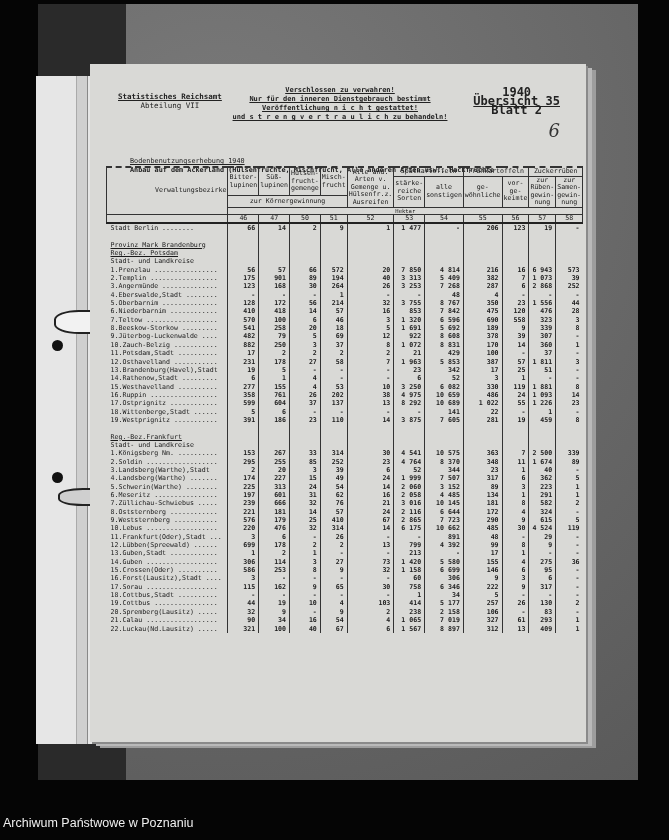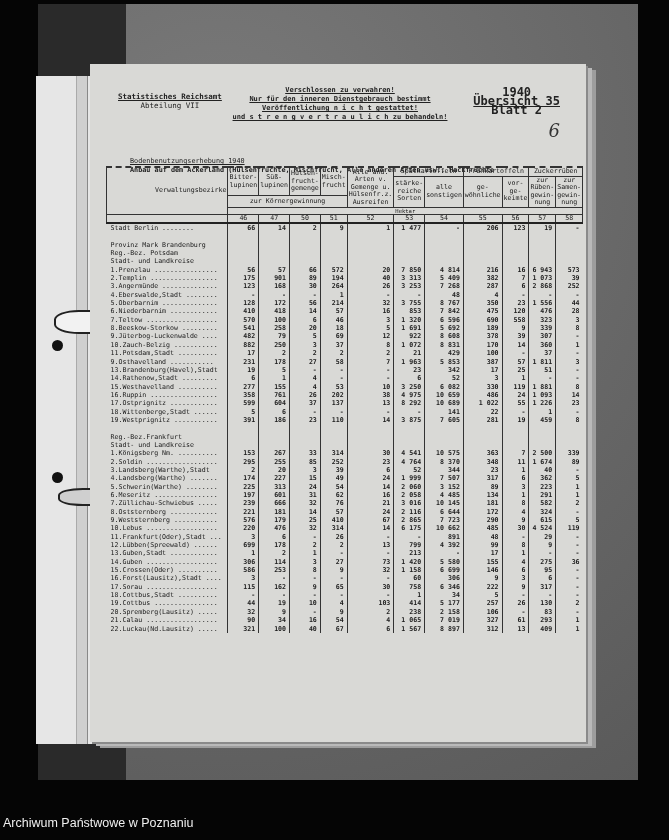--- a/index.html
+++ b/index.html
@@ -22,21 +22,21 @@
   .hdr-center{position:absolute;left:120px;top:22px;width:260px;text-align:center;font-size:7px;line-height:9px;color:#222;font-weight:bold;}
   .hdr-center div{text-decoration:underline;}
   .subtitle{position:absolute;left:40px;top:93px;width:430px;font-size:6.8px;line-height:9px;color:#222;font-weight:bold;}
   .subtitle .u{text-decoration:underline;font-weight:normal;}
   table.t{position:absolute;left:16px;top:102px;width:468px;border-collapse:collapse;font-size:6.6px;color:#1a1a1a;}
   table.t th{font-weight:normal;border:1px solid #333;padding:0 1px;text-align:center;line-height:7.5px;vertical-align:middle;}
   table.t td{padding:0 3px;text-align:right;line-height:8.35px;height:8.35px;border-left:1px solid #333;white-space:nowrap;font-weight:bold;}
   table.t td.lbl{text-align:left;border-left:none;font-weight:normal;padding-left:4px;}
   table.t tr.topdash th{border-top:2px dashed #333;}
   table.t tr.num th{border-bottom:2px solid #222;}
-  .sec{text-align:right;}
+  .sec{text-align:right;text-decoration:underline;}
   .secsub{text-align:left;}
   .caption{position:absolute;left:3px;top:816px;color:#f0f0f0;font-family:"Liberation Sans",sans-serif;font-size:12.5px;}
 </style>
 </head>
 <body>
 
 <div class="board"></div>
 <div class="board-dark"></div>
 <div class="binder"></div>
 <div class="binder-strip"></div>
@@ -331,21 +331,21 @@
           <td>2</td>
           <td>2</td>
           <td>21</td>
           <td>429</td>
           <td>100</td>
           <td>-</td>
           <td>37</td>
           <td>-</td>
         </tr>
         <tr>
-          <td class="lbl">9.Osthavelland ...........</td>
+          <td class="lbl">12.Osthavelland ...........</td>
           <td>231</td>
           <td>178</td>
           <td>27</td>
           <td>58</td>
           <td>7</td>
           <td>1 963</td>
           <td>5 853</td>
           <td>387</td>
           <td>57</td>
           <td>1 811</td>

